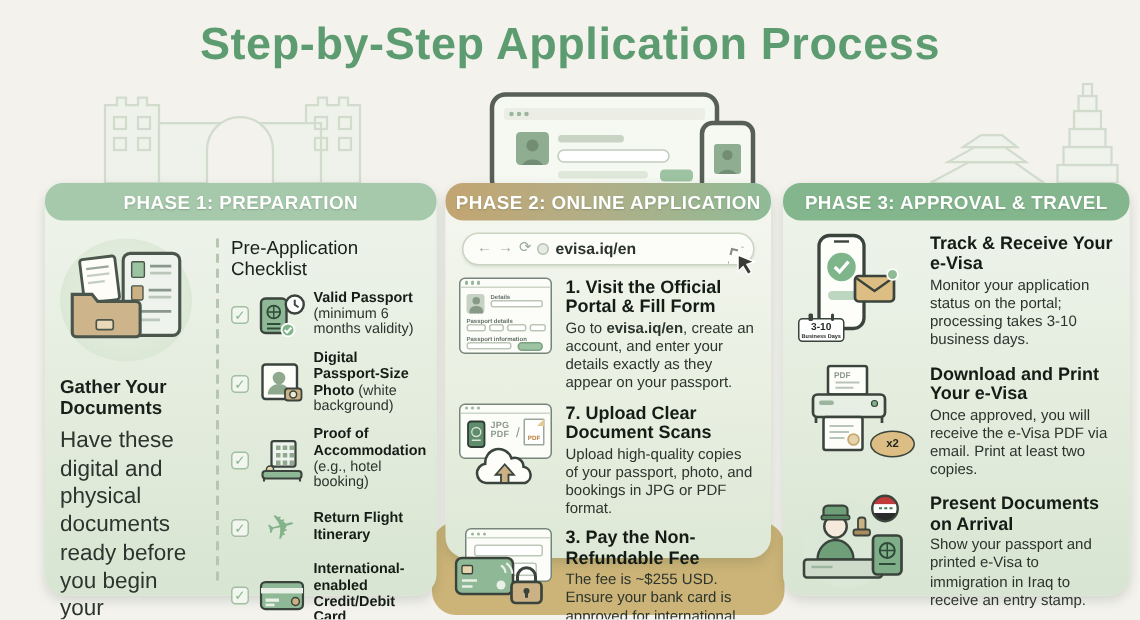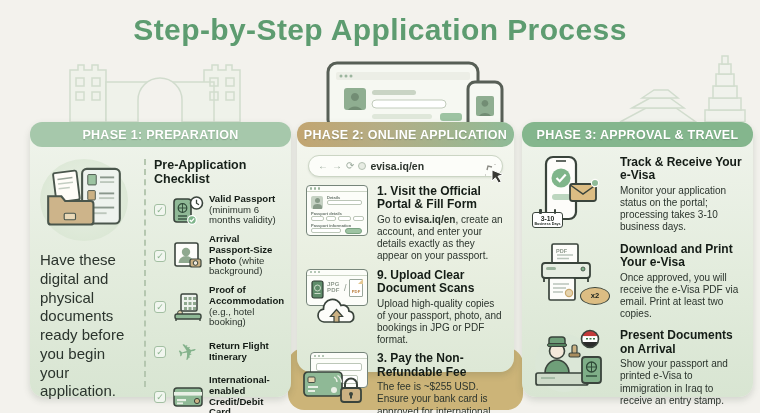--- a/index.html
+++ b/index.html
@@ -40,21 +40,21 @@
 
   
   .p1-body{display:flex;padding:8px 8px 4px 10px;height:calc(100% - 25px)}
   .p1-left{width:97px;flex:0 0 97px}
   .p1-circle{width:88px;height:82px;background:radial-gradient(circle at 50% 45%,#e9f0e5 0%,#dce8d6 70%,#d5e2cf 100%);
     border-radius:50%;display:flex;align-items:center;justify-content:center;margin:4px 0 10px 0}
   .p1-h{font-size:12.5px;font-weight:bold;color:#17211a;line-height:1.15;margin-bottom:5px}
   .p1-p{font-size:15px;color:#2b342d;line-height:1.25}
   .p1-div{border-left:2px dashed #b5c7b0;margin:4px 8px 6px 7px}
   .p1-right{flex:1;padding-top:1px}
-  .cl-h{font-size:12.5px;font-weight:bold;color:#17211a;margin:2px 0 8px 0}
+  .cl-h{font-size:12.5px;font-weight:normal;color:#17211a;margin:2px 0 8px 0}
   .ci{display:flex;align-items:center;gap:5px;margin-bottom:8px}
   .cbx{flex:0 0 12px;width:12px;height:12px;border:1.5px solid #a3bfa2;border-radius:3px;
     background:#f1f6ef;color:#8fb591;font-size:9px;line-height:10px;text-align:center}
   .cbx::after{content:"✓"}
   .ci-ic{flex:0 0 33px;width:33px;height:31px;display:flex;align-items:center;justify-content:center}
   .ci-t{font-size:9.6px;line-height:1.12;color:#2b342d}
   .ci-t b{color:#141c16}
   .plane-glyph{font-family:"DejaVu Sans",sans-serif;font-size:23px;color:#83b28b;
     display:inline-block;transform:rotate(-14deg)}
 
@@ -195,20 +195,21 @@
             <g transform="rotate(-7 24 22)">
               <rect x="11" y="5" width="25" height="31" rx="2" fill="#fffdf8" stroke="#4a564c" stroke-width="2"></rect>
               <line x1="15" y1="12" x2="31" y2="12" stroke="#9aa69a" stroke-width="1.6"></line>
               <line x1="15" y1="17" x2="31" y2="17" stroke="#c4cec2" stroke-width="1.6"></line>
               <line x1="15" y1="22" x2="27" y2="22" stroke="#c4cec2" stroke-width="1.6"></line>
             </g>
             <path d="M4 31 h14 l4 5 h27 a3 3 0 0 1 3 3 v19 a3 3 0 0 1 -3 3 H7 a3 3 0 0 1 -3 -3 Z" fill="#cdb48a" stroke="#4a564c" stroke-width="2.2"></path>
             <rect x="21" y="49" width="12" height="7" rx="1.5" fill="#ead9b8" stroke="#4a564c" stroke-width="1.2"></rect>
           </svg>
         </div>
+        <div class="p1-h">Gather Your Documents</div>
         <div class="p1-p">Have these digital and physical documents ready before you begin your application.</div>
       </div>
       <div class="p1-div"></div>
       <div class="p1-right">
         <div class="cl-h">Pre-Application Checklist</div>
 
         <div class="ci">
           <span class="cbx"></span>
           <span class="ci-ic">
             <svg width="32" height="30" viewBox="0 0 32 30">
@@ -230,21 +231,21 @@
           <span class="cbx"></span>
           <span class="ci-ic">
             <svg width="30" height="30" viewBox="0 0 30 30">
               <rect x="2" y="2" width="23" height="23" rx="2" fill="#fdfdfa" stroke="#3a443c" stroke-width="1.6"></rect>
               <circle cx="13" cy="11" r="4.2" fill="#8fa98f"></circle>
               <path d="M5.5 22 a7.5 7 0 0 1 15 0 z" fill="#8fa98f"></path>
               <rect x="17" y="18" width="11" height="8" rx="2" fill="#cbb183" stroke="#3a443c" stroke-width="1.2"></rect>
               <circle cx="22.5" cy="22" r="2.3" fill="#efe9dc" stroke="#3a443c" stroke-width="1"></circle>
             </svg>
           </span>
-          <span class="ci-t"><b>Arrival Passport-Size Photo</b> <span>(white background)</span></span>
+          <span class="ci-t"><b>Digital Passport-Size Photo</b> <span>(white background)</span></span>
         </div>
 
         <div class="ci">
           <span class="cbx"></span>
           <span class="ci-ic">
             <svg width="30" height="30" viewBox="0 0 30 30">
               <rect x="8" y="2" width="16" height="17" rx="1.5" fill="#eef3ee" stroke="#3a443c" stroke-width="1.5"></rect>
               <g fill="#8fa98f">
                 <rect x="11" y="5" width="3" height="3"></rect>
                   <rect x="15.5" y="5" width="3" height="3"></rect>
@@ -355,21 +356,21 @@
             <div class="pdf-file">
                 <span>PDF</span>
               </div>
           </div>
           <svg class="up-cloud" width="46" height="30" viewBox="0 0 46 30">
             <path d="M10 26 a6.5 6.5 0 0 1 -.5-12.9 A9 9 0 0 1 27 9.5 a6 6 0 0 1 8 5.7 a5.6 5.6 0 0 1 1 10.8 z" fill="#fdfdfa" stroke="#3a443c" stroke-width="1.7"></path>
             <path d="M20 26 v-5.5 h-3.6 l6.1-7 6.1 7 h-3.6 V26 z" fill="#cbb183" stroke="#3a443c" stroke-width="1.2"></path>
           </svg>
         </div>
         <div class="p2-tx">
-          <div class="s-h">9. Upload Clear Document Scans</div>
+          <div class="s-h">7. Upload Clear Document Scans</div>
           <div class="s-p">Upload high-quality copies of your passport, photo, and bookings in JPG or PDF format.</div>
         </div>
       </div>
 
       <div class="p2-row">
         <div class="p2-il pay-wrap">
           <div class="mini-win pay-win">
             <div class="win-dots">
                 <span></span>
                 <span></span>

